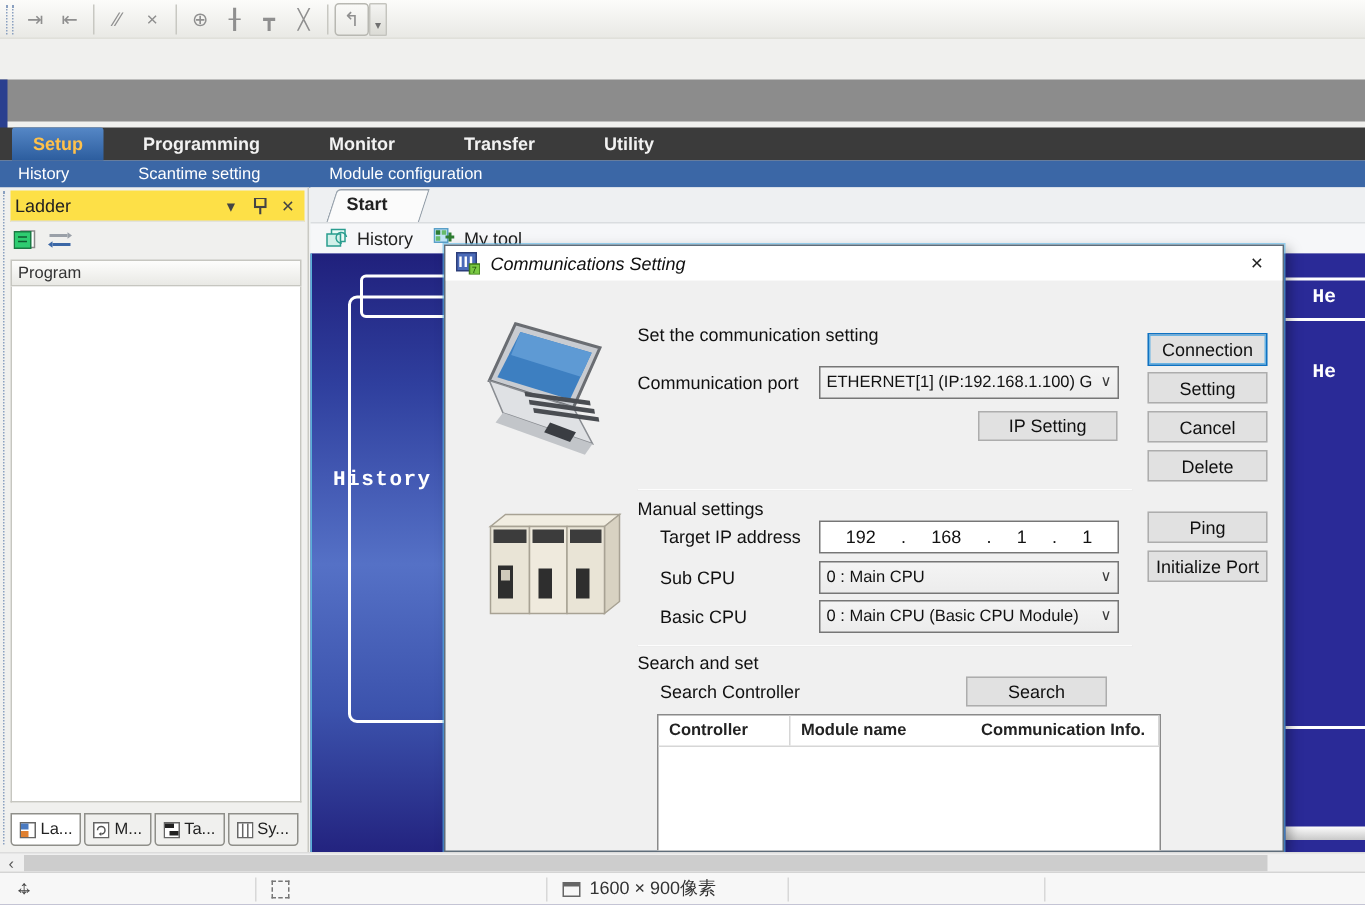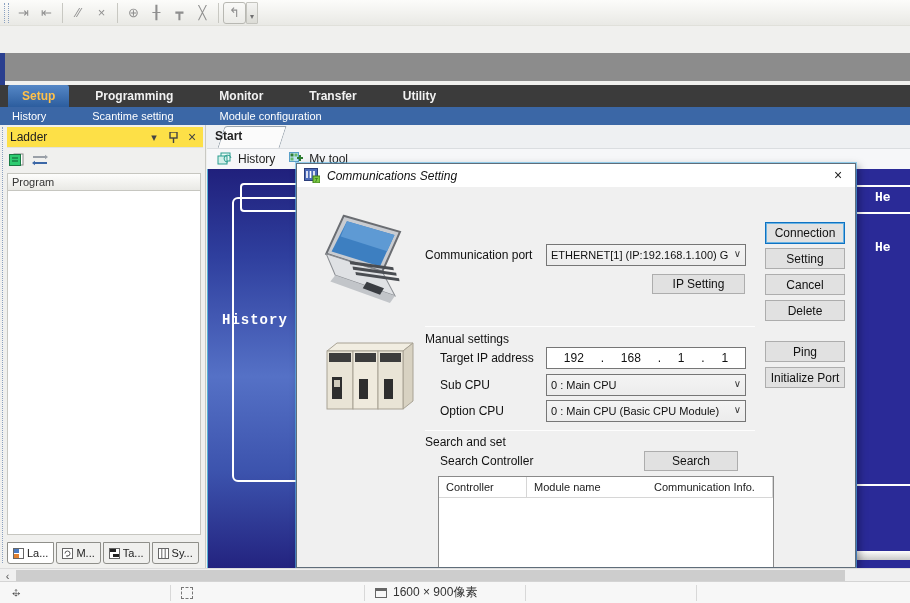--- a/index.html
+++ b/index.html
@@ -48,21 +48,21 @@
   .lp-treehead { position:absolute; top:48px; left:7px; width:194px; height:18px; background:linear-gradient(#fdfdfc,#e9e9e5); border:1px solid #c6c6c0; display:flex; align-items:center; font-size:11px; color:#333; padding-left:4px; }
   .lp-tree { position:absolute; top:66px; left:7px; width:194px; height:344px; background:#fff; border:1px solid #c6c6c0; border-top:none; }
   .lp-tabs { position:absolute; bottom:4px; left:7px; height:22px; display:flex; gap:2px; }
   .ptab { display:flex; align-items:center; gap:3px; padding:0 5px; font-size:11px; color:#222; background:#f0f0ee; border:1px solid #8f8f8a; border-radius:0 0 3px 3px; cursor:default; }
   .ptab.active { background:#fff; }
   
   .mainarea { position:absolute; top:125px; left:207px; width:703px; height:443px; background:#eef0f2; }
   .tabstrip { position:absolute; top:0; left:0; right:0; height:23px; background:#eef0f2; }
   .starttab { position:absolute; top:1px; left:14px; width:62px; height:22px; background:#fbfbfb; border:1px solid #9aa4ae; border-bottom:none;
     transform:skewX(-18deg); border-radius:3px 0 0 0; }
-  .starttab-label { position:absolute; top:4px; left:8px; font-size:12px; font-weight:bold; color:#222; }
+  .starttab-label { position:absolute; top:4px; left:24px; font-size:12px; font-weight:bold; color:#222; }
   .start-toolbar { position:absolute; top:23px; left:0; right:0; height:21px; background:#f6f7f9; border-top:1px solid #dadde0; display:flex; align-items:center; gap:6px; padding-left:10px; }
   .stt { font-size:12px; color:#222; }
   .content { position:absolute; top:44px; left:0; right:0; bottom:0; background:#2a2a97; border-left:1px solid #58b0d8; overflow:hidden; }
   .histpanel { position:absolute; top:0; left:0; width:89px; height:100%;
     background:linear-gradient(180deg,#20207c 0%,#2f3f9e 22%,#5571c6 52%,#3c53ad 76%,#23237f 100%); overflow:hidden; }
   .hist-boxA { position:absolute; top:14px; left:32px; width:200px; height:29px; border:2px solid #fff; border-radius:4px; }
   .hist-boxB { position:absolute; top:28px; left:24px; width:300px; height:285px; border:2px solid #fff; border-radius:6px; }
   .hist-label { position:absolute; top:143px; left:14px; color:#fff; font-family:"Liberation Mono","DejaVu Sans Mono",monospace; font-weight:bold; font-size:14px; letter-spacing:1px; }
   .rightsliver { position:absolute; top:0; right:0; width:53px; height:100%; background:#2a2a97; }
   .rline { position:absolute; left:0; width:100%; height:2px; background:#fff; }
@@ -79,21 +79,21 @@
   .combo { position:absolute; height:22px; background:linear-gradient(#f4f4f4,#ececec); border:1px solid #767676;
     display:flex; align-items:center; font-size:11px; color:#111; padding:0 4px; white-space:nowrap; overflow:hidden; }
   .combo .chev { position:absolute; right:4px; top:3px; color:#3a3a3a; font-size:10px; }
   .btn { position:absolute; background:#e1e1e1; border:1px solid #adadad; font-size:12px; color:#111;
     display:flex; align-items:center; justify-content:center; font-family:inherit; cursor:default; }
   .btn.default { border:1px solid #0f72c2; box-shadow:0 0 0 1px #69b3e3 inset; }
   .hr { position:absolute; height:1px; background:#c9c9c9; border-bottom:1px solid #fdfdfd; }
   .ipbox { position:absolute; height:22px; background:#fff; border:1px solid #767676; display:flex; align-items:center; justify-content:space-evenly; font-size:12px; color:#111; }
   .stable { position:absolute; background:#fff; border:1px solid #8a8a8a; }
   .stable .hd { display:flex; height:21px; border-bottom:1px solid #d6d6d6; }
-  .stable .hc { font-size:11px; color:#222; padding:4px 0 0 7px; border-right:1px solid #d6d6d6; }
+  .stable .hc { font-size:11px; color:#222; padding:4px 0 0 7px; border-right:1px solid #d6d6d6;font-weight:bold; }
   
   .hscroll { position:absolute; top:568px; left:0; width:910px; height:13px; background:#f0f0f0; border-top:1px solid #dcdcdc; z-index:9; }
   .hs-arrow { position:absolute; left:0; top:0; width:15px; height:13px; display:flex; align-items:center; justify-content:center; color:#555; font-size:11px; }
   .hs-thumb { position:absolute; left:16px; top:1px; width:829px; height:11px; background:#cdcdcd; }
   .statusbar { position:absolute; top:581px; left:0; width:910px; height:22px; background:#f7f7f7; border-top:1px solid #d4d4d4; z-index:9; display:flex; align-items:center; font-size:12px; color:#333; }
   .sb-sep { width:1px; height:16px; background:#d8d8d8; }
   .sb-move { position:relative; width:16px; height:16px; margin:0 6px 0 8px; }
   .sb-move span { position:absolute; left:0; top:-1px; width:16px; text-align:center; color:#444; font-size:13px; }
   .sb-selicon { width:12px; height:12px; border:1px dashed #777; margin:0 6px 0 10px; }
   .sb-resicon { width:12px; height:10px; border:1px solid #666; border-top:3px solid #666; margin:0 6px 0 10px; }
@@ -340,20 +340,21 @@
         <rect x="59" y="14" width="25" height="58" fill="#e9e4d6" stroke="#a8a294"></rect>
         <rect x="10" y="16" width="22" height="9" fill="#3c3c3c"></rect>
         <rect x="36" y="16" width="21" height="9" fill="#3c3c3c"></rect>
         <rect x="61" y="16" width="21" height="9" fill="#3c3c3c"></rect>
         <rect x="13" y="40" width="10" height="22" fill="#2e2e2e"></rect>
         <rect x="40" y="42" width="9" height="20" fill="#2e2e2e"></rect>
         <rect x="65" y="42" width="9" height="20" fill="#2e2e2e"></rect>
         <rect x="15" y="43" width="6" height="7" fill="#cfcabb"></rect>
       </svg>
 
+      <div class="lbl" style="left:128px;top:29px">Set the communication setting</div>
 
       <div class="lbl" style="left:128px;top:61px">Communication port</div>
       <div class="combo" style="left:249px;top:57px;width:200px">
         <span>ETHERNET[1]  (IP:192.168.1.100) G</span>
         <span class="chev">∨</span>
       </div>
       <button class="btn" style="left:355px;top:87px;width:93px;height:20px">IP Setting</button>
 
       <button class="btn default" style="left:468px;top:35px;width:80px;height:22px">Connection</button>
       <button class="btn" style="left:468px;top:61px;width:80px;height:21px">Setting</button>
@@ -375,21 +376,21 @@
         <span>.</span>
         <span>1</span>
       </div>
 
       <div class="lbl" style="left:143px;top:191px">Sub CPU</div>
       <div class="combo" style="left:249px;top:187px;width:200px">
         <span>0 : Main CPU</span>
         <span class="chev">∨</span>
       </div>
 
-      <div class="lbl" style="left:143px;top:217px">Option CPU</div>
+      <div class="lbl" style="left:143px;top:217px">Basic CPU</div>
       <div class="combo" style="left:249px;top:213px;width:200px">
         <span>0 : Main CPU (Basic CPU Module)</span>
         <span class="chev">∨</span>
       </div>
 
       <div class="hr" style="left:128px;top:243px;width:330px"></div>
       <div class="lbl" style="left:128px;top:248px">Search and set</div>
       <div class="lbl" style="left:143px;top:267px">Search Controller</div>
       <button class="btn" style="left:347px;top:264px;width:94px;height:20px">Search</button>
 

